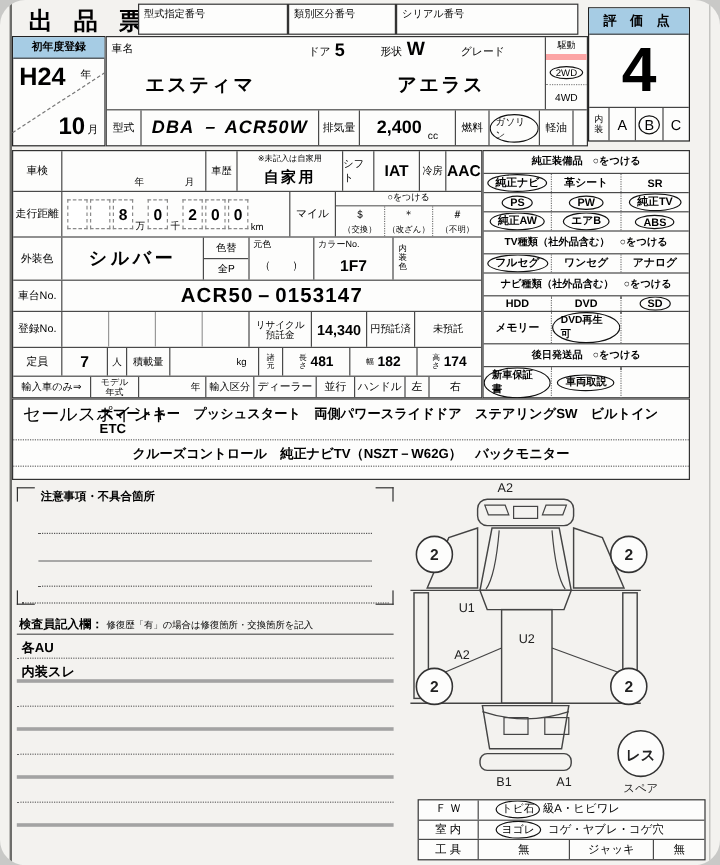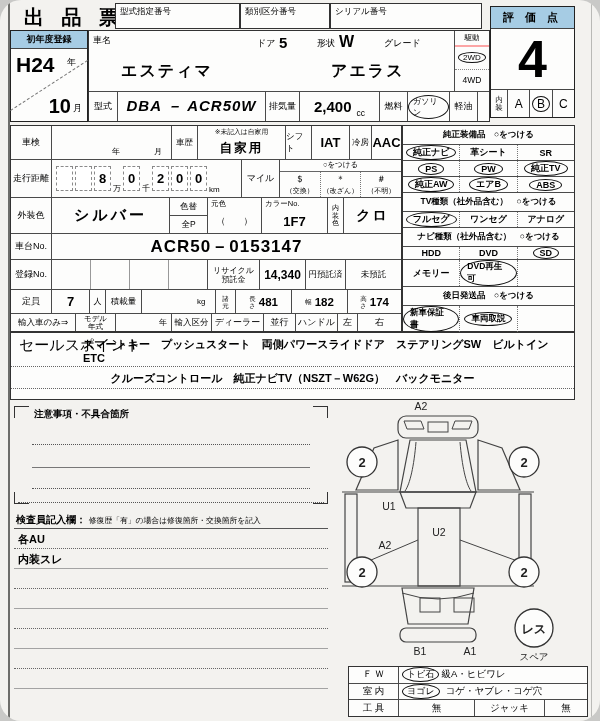--- a/index.html
+++ b/index.html
@@ -83,29 +83,29 @@
   .bk.br{right:0;bottom:0;border-left:none;border-top:none;}
   .notes .ttl{position:absolute;left:20px;top:2px;font-size:9.5px;font-weight:bold;}
   .nline{position:absolute;left:18px;right:18px;border-bottom:1px dotted #555;}
 
   
   .insp{position:absolute;left:14px;top:511px;width:314px;}
   .insp .hd{font-size:10px;font-weight:bold;padding:2px 2px 1px;border-bottom:1px solid #555;}
   .insp .hd .nt{font-size:7.8px;font-weight:normal;}
   .iline{height:20px;font-size:11px;font-weight:bold;padding:3px 4px 0;box-sizing:border-box;}
   .iline.dot{border-bottom:1px dotted #666;}
-  .iline.sol{border-bottom:1px solid #a3a3a3;}
+  .iline.sol{border-bottom:3px solid #a3a3a3;}
 
   
   .glass{position:absolute;left:348px;top:666px;width:240px;height:51px;background:#fdfdfc;
          border:1.4px solid #333;box-sizing:border-box;display:flex;flex-direction:column;}
   .glass .tr{flex:1;text-align:right;}
   .glass .td{font-size:9.5px;}
   .glass .ltd{flex:0 0 49px;}
-  .glass .ctd{flex:1;justify-content:flex-start;padding-left:3px;}
+  .glass .ctd{flex:1;justify-content:flex-start;padding-left:14px;}
 
   svg text{font-family:"Liberation Sans","DejaVu Sans",sans-serif;fill:#222;}
 </style>
 </head>
 <body>
 
 <div class="page">
   <div class="edge-l"></div>
   <div class="edge-r"></div>
 
@@ -153,21 +153,21 @@
         <span style="position:absolute;left:4px;top:3px;font-size:9px;">車名</span>
         <span style="position:absolute;left:168px;top:6px;font-size:9px;">ドア</span>
         <span style="position:absolute;left:190px;top:3px;font-size:15px;font-weight:bold;">5</span>
         <span style="position:absolute;left:228px;top:6px;font-size:9px;">形状</span>
         <span style="position:absolute;left:250px;top:2px;font-size:16px;font-weight:bold;">W</span>
         <span style="position:absolute;left:295px;top:6px;font-size:9px;">グレード</span>
         <span style="position:absolute;left:32px;top:30px;font-size:16px;font-weight:bold;letter-spacing:2px;">エスティマ</span>
         <span style="position:absolute;left:242px;top:30px;font-size:16px;font-weight:bold;letter-spacing:2px;">アエラス</span>
       </div>
       <div class="td col" style="flex:0 0 35px;">
-        <div style="flex:0 0 14px;display:flex;align-items:center;justify-content:center;font-size:7.5px;border-bottom:2px solid #fca5a5;">駆動</div>
+        <div style="flex:0 0 14px;display:flex;align-items:center;justify-content:center;font-size:7.5px;border-bottom:5px solid #fca5a5;">駆動</div>
         <div class="half" style="border-top:none;">
             <span class="circ sm" style="font-size:8px;">2WD</span>
           </div>
         <div class="half" style="border-top:1px dotted #888;font-size:8.5px;">4WD</div>
       </div>
     </div>
     <div class="tr" style="height:30px;">
       <div class="td lab" style="flex:0 0 28px;">型式</div>
       <div class="td" style="flex:0 0 148px;font-size:15px;font-weight:bold;letter-spacing:1px;font-style:italic;">DBA － ACR50W</div>
       <div class="td lab" style="flex:0 0 34px;">排気量</div>
@@ -250,21 +250,20 @@
       </div>
       <div class="td col" style="flex:0 0 66px;">
         <div style="font-size:7.5px;padding:1px 3px;text-align:left;">カラーNo.</div>
         <div style="flex:1;display:flex;align-items:center;justify-content:center;font-size:13px;font-weight:bold;">1F7</div>
       </div>
       <div class="td" style="flex:0 0 16px;">
           <span class="pre" style="font-size:7px;line-height:7.5px;">内
 装
 色</span>
         </div>
-      <div class="td" style="flex:1;font-size:14px;font-weight:bold;letter-spacing:2px;">クロ</div>
     </div>
 
     <div class="tr" style="height:26px;">
       <div class="td lab" style="flex:0 0 40px;">車台No.</div>
       <div class="td" style="flex:1;font-size:17px;font-weight:bold;letter-spacing:1px;">ACR50－0153147</div>
     </div>
 
     <div class="tr" style="height:30px;">
       <div class="td lab" style="flex:0 0 40px;">登録No.</div>
       <div class="td" style="flex:0 0 156px;padding:0;">

